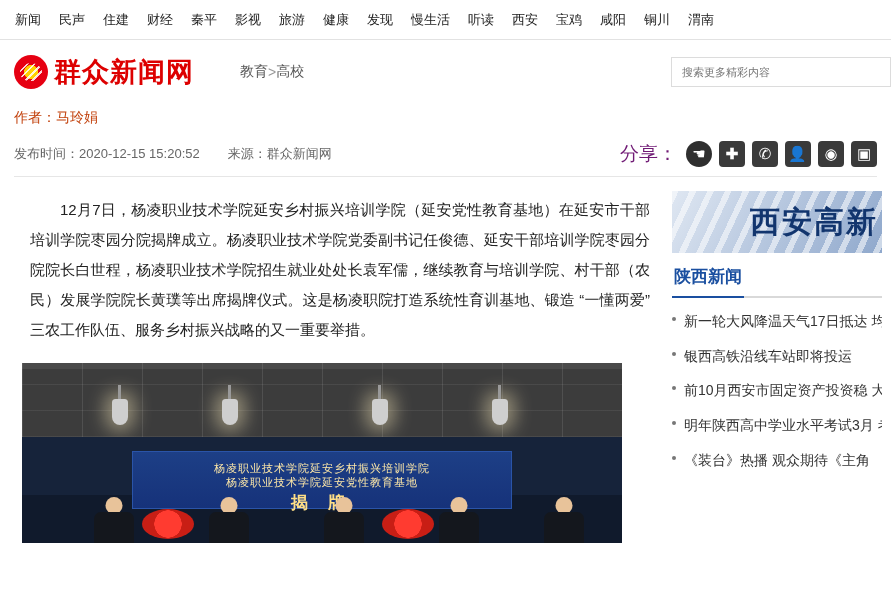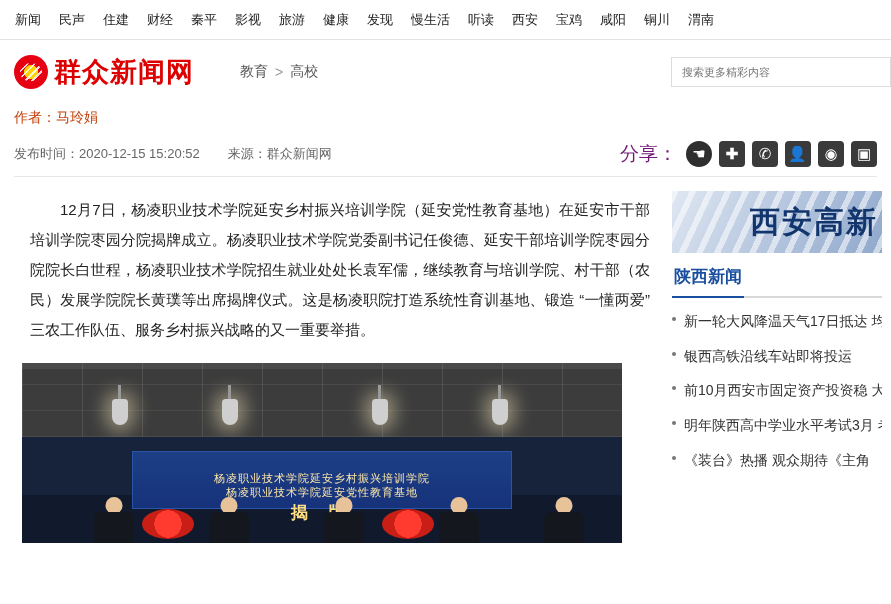--- a/index.html
+++ b/index.html
@@ -67,21 +67,20 @@
     margin-left: 6px;
     letter-spacing: 1px;
     font-family: "Liberation Serif", serif;
   }
   .breadcrumb {
     margin-left: 46px;
     font-size: 14px;
     color: #555;
     display: flex;
     align-items: center;
-    gap: 7px;
   }
   .breadcrumb .crumb { cursor: pointer; }
   .breadcrumb .sep { color: #999; }
   .searchbox {
     position: absolute;
     right: 0px; top: 17px;
     width: 220px; height: 30px;
     border: 1px solid #dcdcdc;
     background: #fff;
     display: flex;
@@ -204,21 +203,21 @@
   }
   .banner {
     position: absolute;
     left: 110px; top: 14px;
     width: 380px; height: 58px;
     background: linear-gradient(#1d3f86, #16327a);
     border: 1px solid #2a54a8;
     color: #ffe9a8;
     text-align: center;
     font-family: "Liberation Serif", serif;
-    padding-top: 19px;
+    padding-top: 9px;
   }
   .banner .l1, .banner .l2 {
     font-size: 11px; line-height: 14px; color: #ffe9a8; letter-spacing: 1px;
   }
   .banner .l3 {
     font-size: 17px; font-weight: bold; letter-spacing: 8px;
     margin-top: 2px; color: #ffdf86;
   }
   .person {
     position: absolute;

